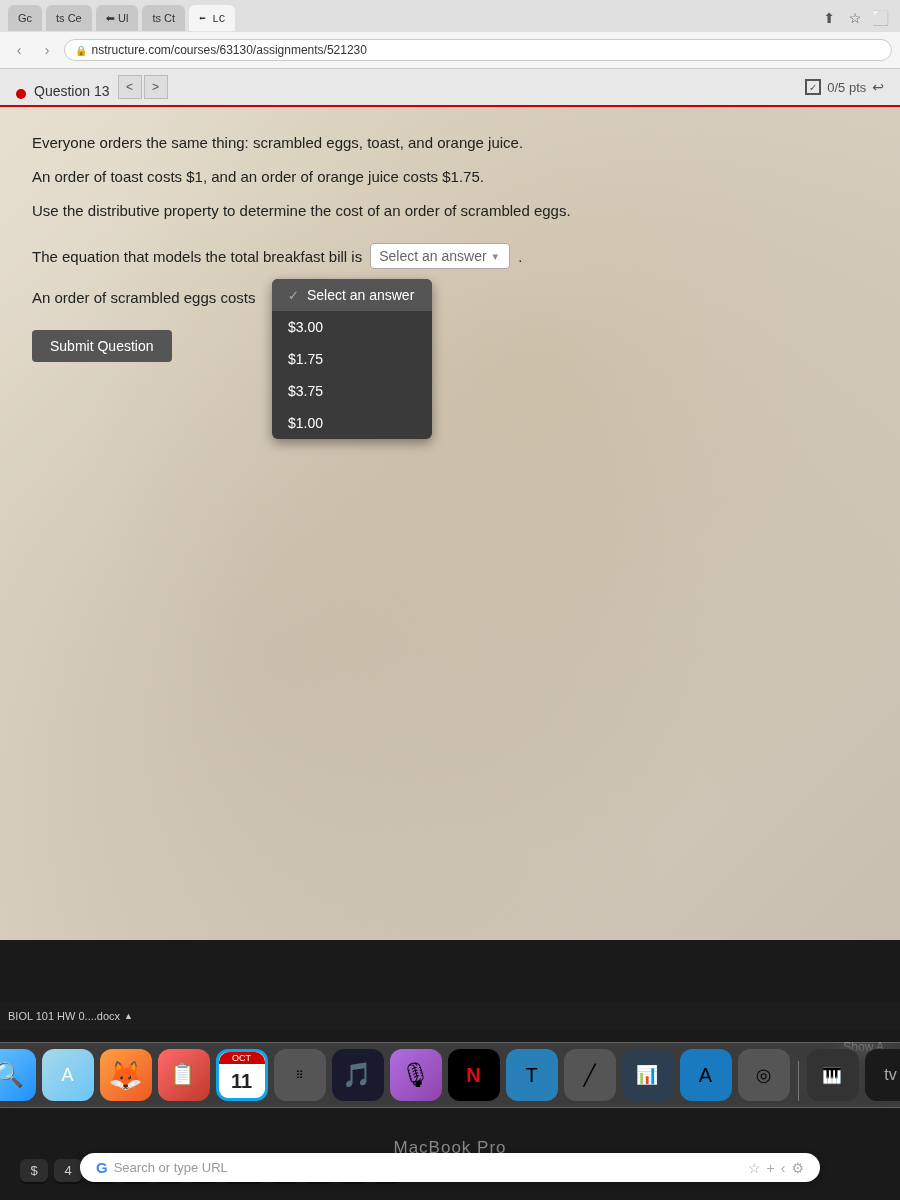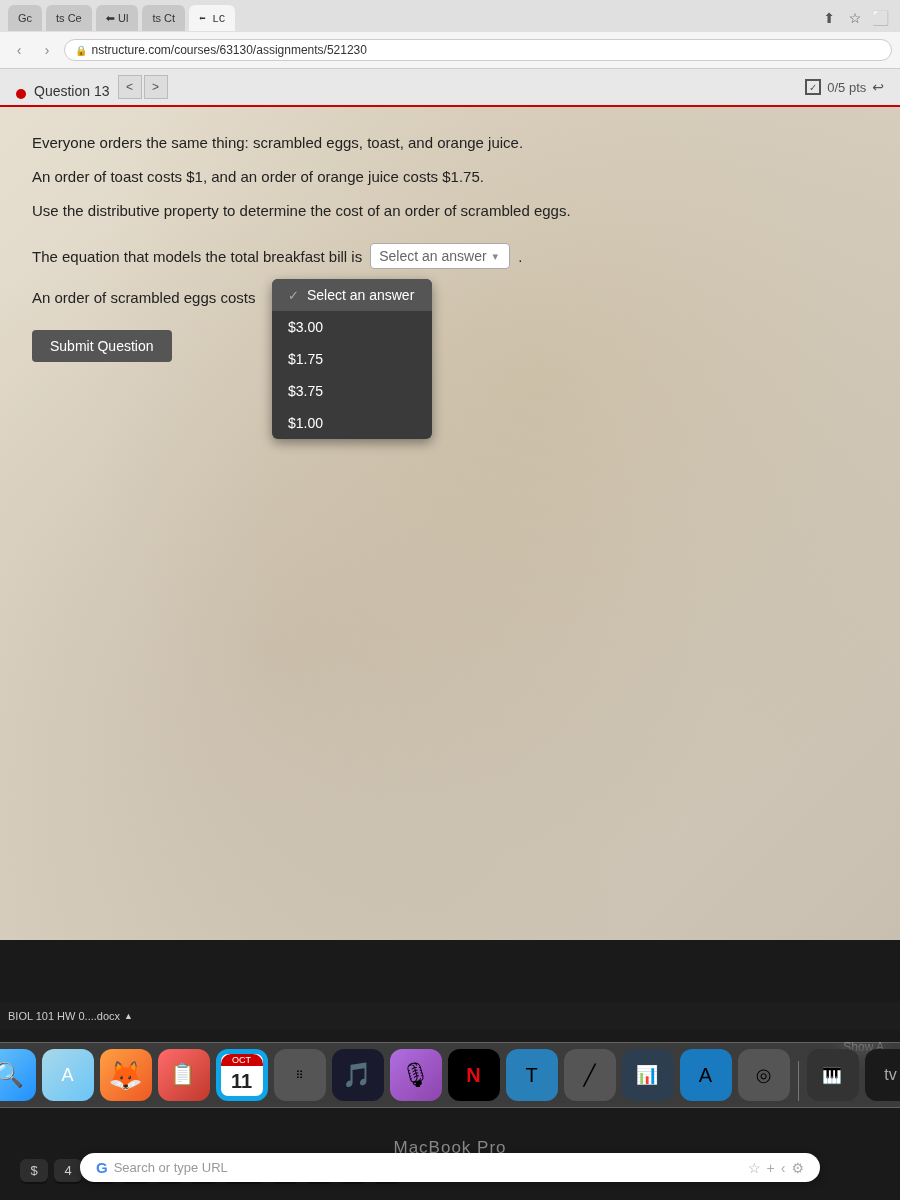--- a/index.html
+++ b/index.html
@@ -535,21 +535,21 @@
 
 <div class="dock-area">
   <div class="show-all-btn">Show A</div>
 
   <div class="dock">
 
     <div class="dock-icon finder">🔍</div>
     <div class="dock-icon chrome" style="background:linear-gradient(135deg,#a8d8ea,#6bc5f8);color:#fff;font-size:18px;">A</div>
     <div class="dock-icon notes" style="background:linear-gradient(135deg,#ff9f43,#ee5a24);font-size:28px;">🦊</div>
     <div class="dock-icon preview" style="background:linear-gradient(135deg,#ff6b6b,#c0392b);font-size:22px;">📋</div>
-    <div class="dock-icon" style="background:white;border:5px solid #0ea5e9;border-radius:12px;font-size:11px;flex-direction:column;display:flex;">
+    <div class="dock-icon" style="background:white;border:3px solid #0ea5e9;border-radius:12px;font-size:11px;flex-direction:column;display:flex;">
       <div style="background:#c00;color:white;width:100%;text-align:center;border-radius:10px 10px 0 0;font-size:9px;padding:1px 0;">OCT</div>
       <div style="font-size:20px;font-weight:bold;color:#222;text-align:center;flex:1;display:flex;align-items:center;justify-content:center;">11</div>
     </div>
     <div class="dock-icon" style="background:#555;border-radius:12px;font-size:11px;">⠿</div>
     <div class="dock-icon" style="background:#1a1a2e;border-radius:12px;">🎵</div>
     <div class="dock-icon podcast">🎙</div>
     <div class="dock-icon netflix" style="font-size:20px;font-weight:900;color:#e50914;">N</div>
     <div class="dock-icon" style="background:#2980b9;border-radius:12px;font-size:20px;">T</div>
     <div class="dock-icon" style="background:#555;border-radius:12px;font-size:20px;">╱</div>
     <div class="dock-icon" style="background:#2c3e50;border-radius:12px;font-size:18px;">📊</div>

